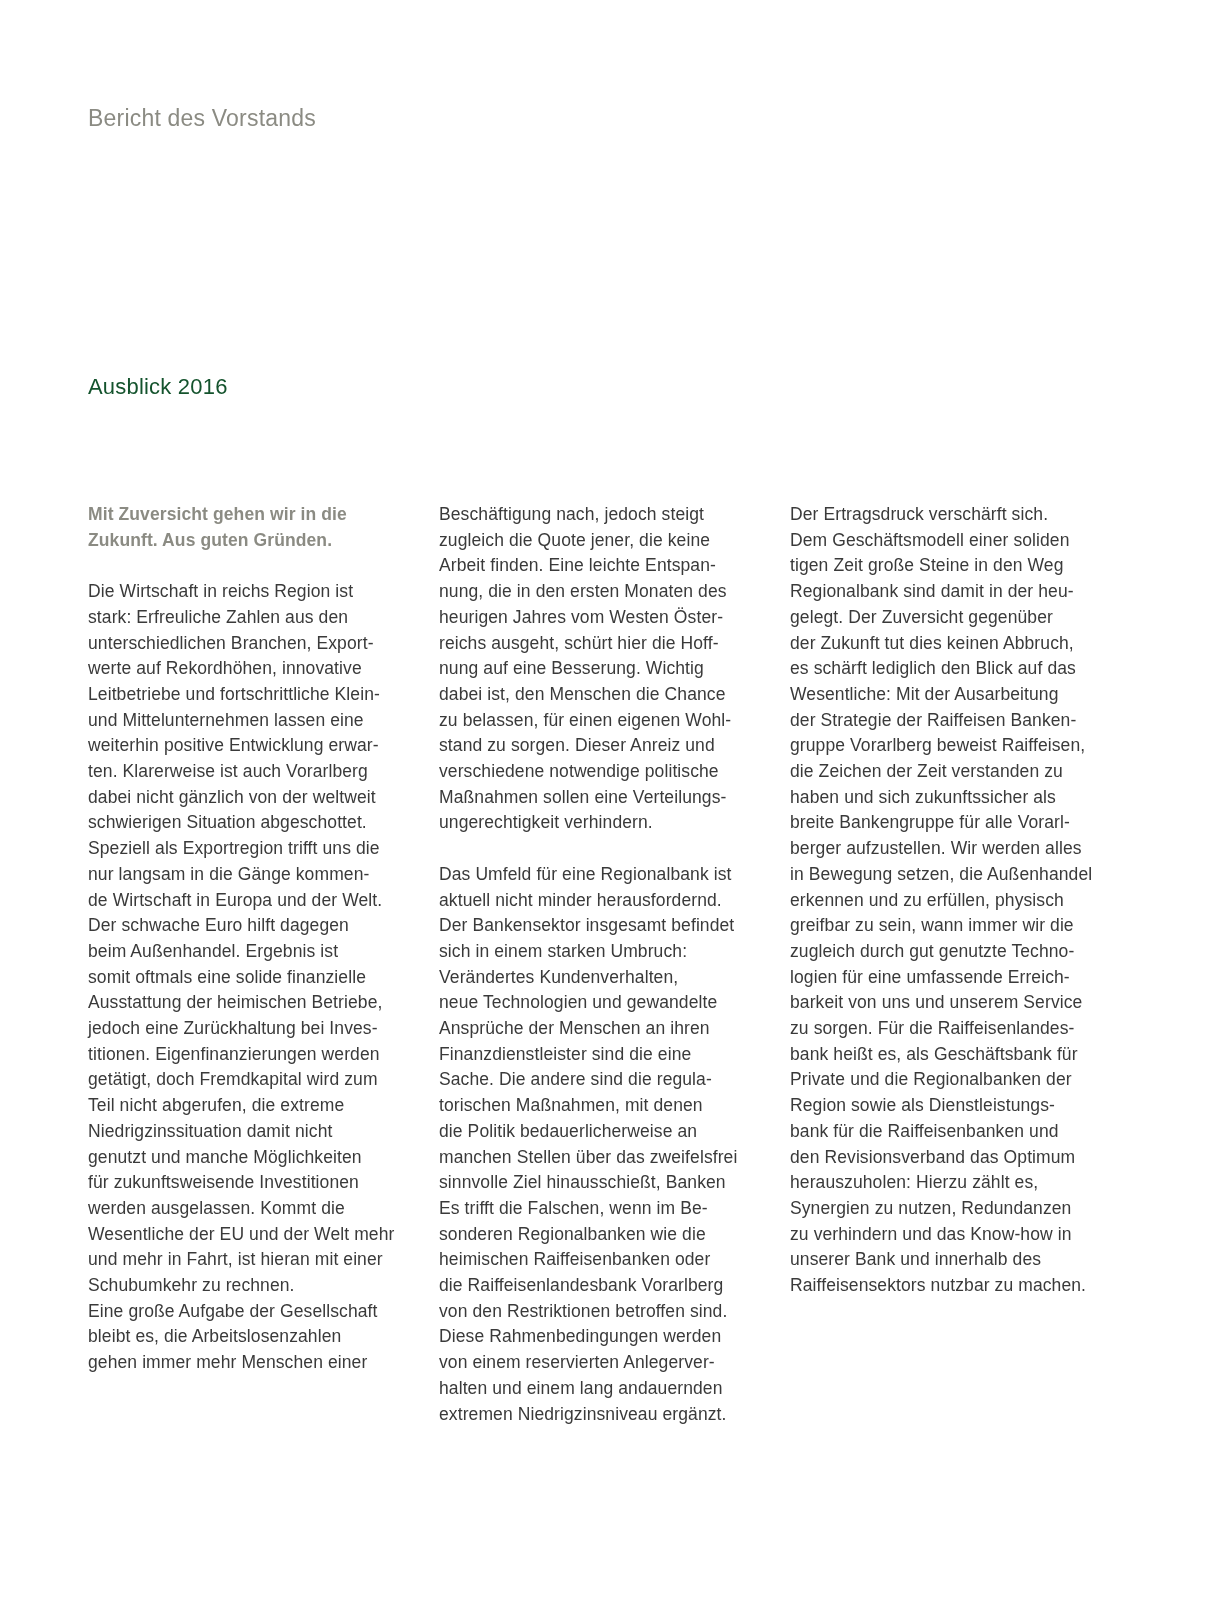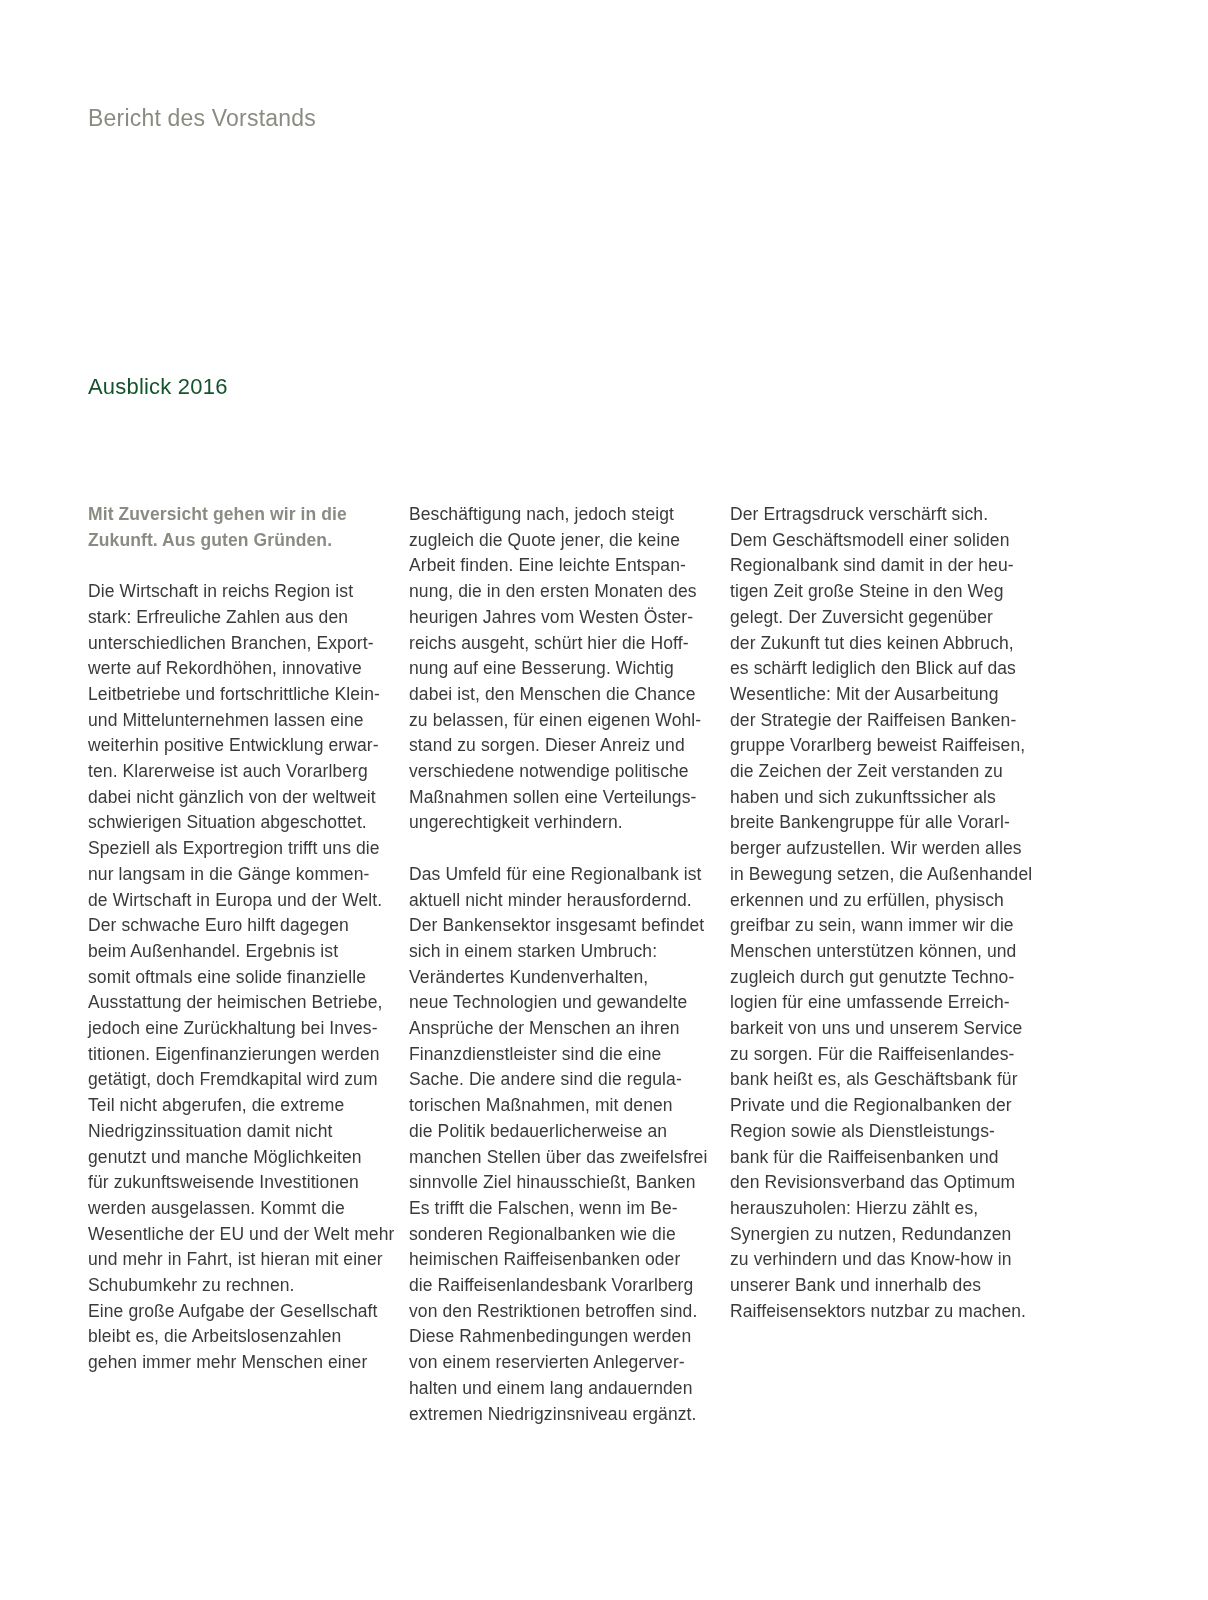--- a/index.html
+++ b/index.html
@@ -31,21 +31,21 @@
     font-weight: 500;
     color: #14532d;
     letter-spacing: 0.2px;
   }
   .columns {
     position: absolute;
     left: 88px;
     top: 502px;
     width: 975px;
     display: flex;
-    gap: 16px;
+    gap: 46px;
   }
   .column {
     width: 305px;
     flex: 0 0 305px;
     font-size: 17.5px;
     line-height: 25.7px;
     color: #3a3a3a;
     letter-spacing: 0.1px;
   }
   .para { margin: 0 0 25.7px 0; }
@@ -141,36 +141,35 @@
         <div class="line">Diese Rahmenbedingungen werden</div>
         <div class="line">von einem reservierten Anlegerver-</div>
         <div class="line">halten und einem lang andauernden</div>
         <div class="line">extremen Niedrigzinsniveau ergänzt.</div>
       </div>
     </div>
     <div class="column">
       <div class="para">
         <div class="line">Der Ertragsdruck verschärft sich.</div>
         <div class="line">Dem Geschäftsmodell einer soliden</div>
+        <div class="line">tigen Zeit große Steine in den Weg</div>
         <div class="line">Regionalbank sind damit in der heu-</div>
-        <div class="line">tigen Zeit große Steine in den Weg</div>
         <div class="line">gelegt. Der Zuversicht gegenüber</div>
         <div class="line">der Zukunft tut dies keinen Abbruch,</div>
         <div class="line">es schärft lediglich den Blick auf das</div>
         <div class="line">Wesentliche: Mit der Ausarbeitung</div>
         <div class="line">der Strategie der Raiffeisen Banken-</div>
         <div class="line">gruppe Vorarlberg beweist Raiffeisen,</div>
         <div class="line">die Zeichen der Zeit verstanden zu</div>
         <div class="line">haben und sich zukunftssicher als</div>
         <div class="line">breite Bankengruppe für alle Vorarl-</div>
         <div class="line">berger aufzustellen. Wir werden alles</div>
         <div class="line">in Bewegung setzen, die Außenhandel</div>
         <div class="line">erkennen und zu erfüllen, physisch</div>
         <div class="line">greifbar zu sein, wann immer wir die</div>
-        <div class="line">Menschen unterstützen können, und</div>
         <div class="line">zugleich durch gut genutzte Techno-</div>
         <div class="line">logien für eine umfassende Erreich-</div>
         <div class="line">barkeit von uns und unserem Service</div>
         <div class="line">zu sorgen. Für die Raiffeisenlandes-</div>
         <div class="line">bank heißt es, als Geschäftsbank für</div>
         <div class="line">Private und die Regionalbanken der</div>
         <div class="line">Region sowie als Dienstleistungs-</div>
         <div class="line">bank für die Raiffeisenbanken und</div>
         <div class="line">den Revisionsverband das Optimum</div>
         <div class="line">herauszuholen: Hierzu zählt es,</div>

